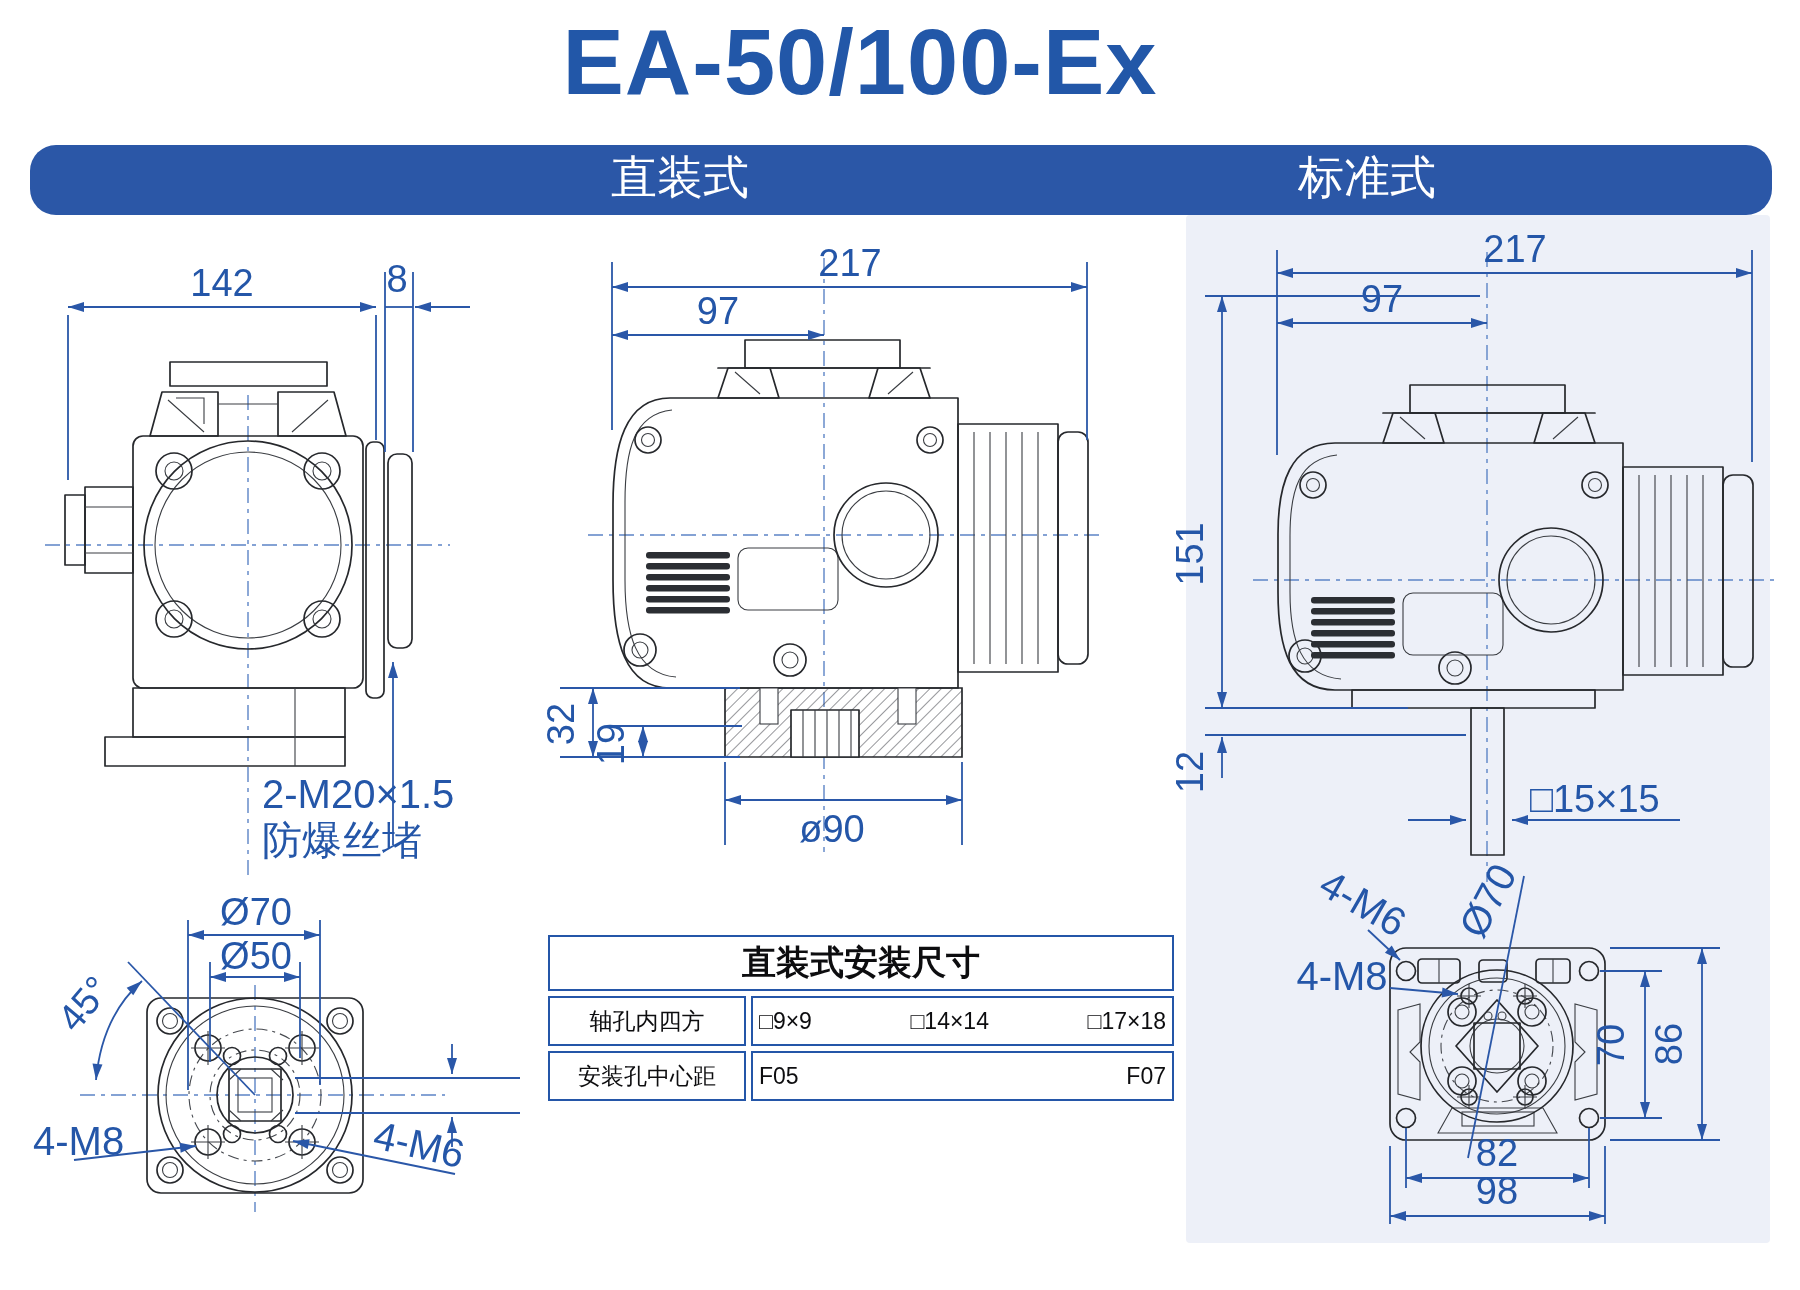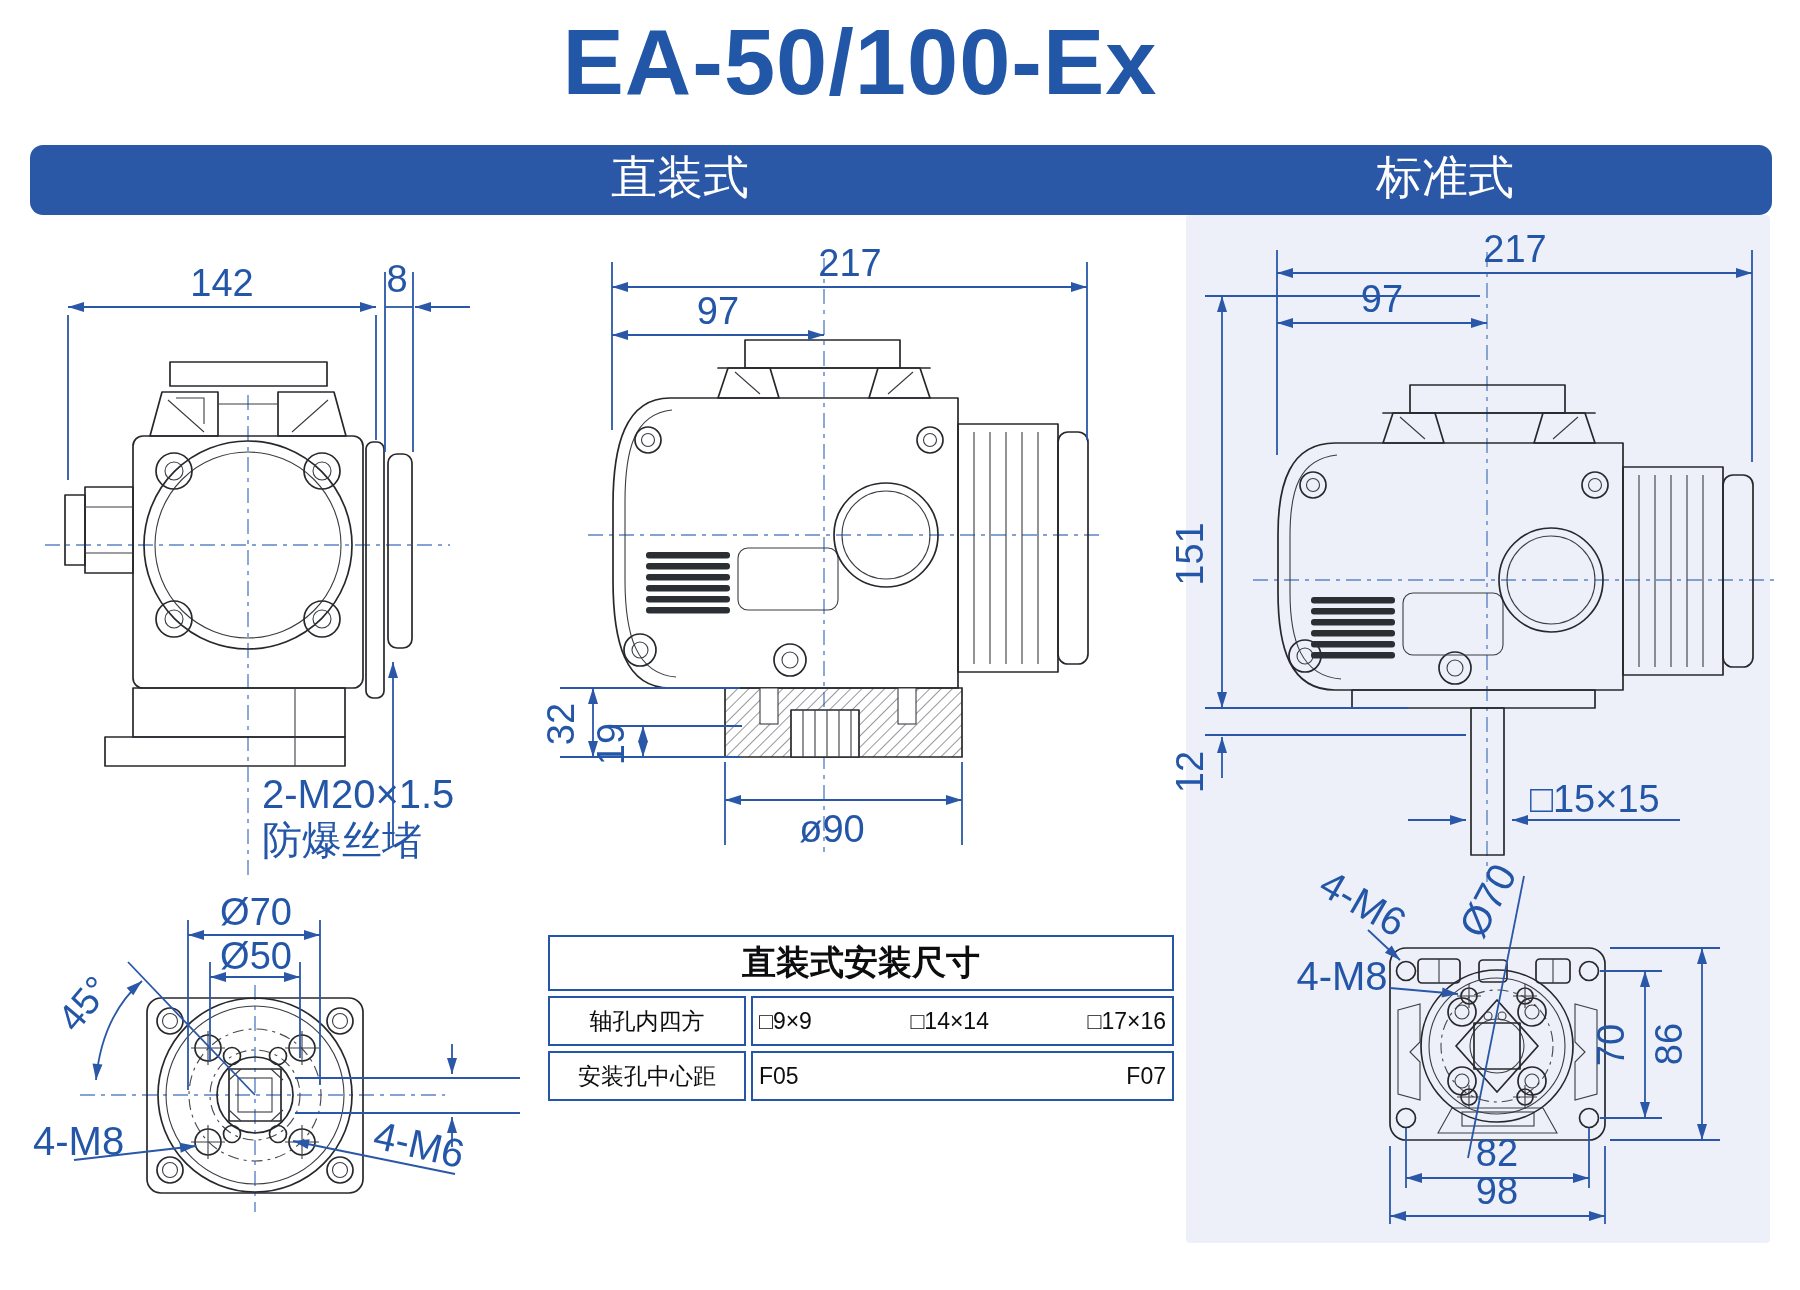--- a/index.html
+++ b/index.html
@@ -1,21 +1,21 @@
 <!DOCTYPE html>
 <html><head>
 <meta charset="utf-8">
 <style>
   html,body{margin:0;padding:0;background:#ffffff;}
   #page{position:relative;width:1800px;height:1290px;background:#ffffff;overflow:hidden;
         font-family:"Liberation Sans","DejaVu Sans",sans-serif;}
   #page-title{position:absolute;left:0;top:10px;width:1720px;margin:0;text-align:center;
               font-size:92px;font-weight:700;color:#2257a8;letter-spacing:1px;}
   #section-bar{position:absolute;left:30px;top:145px;width:1742px;height:70px;
-               background:#2b57a7;border-radius:13px;}
+               background:#2b57a7;border-radius:26px;}
   .bar-label{position:absolute;top:50%;transform:translate(-50%,-54%);color:#ffffff;
              font-size:46px;font-weight:500;white-space:nowrap;}
   #std-panel{position:absolute;left:1186px;top:215px;width:584px;height:1028px;
              background:#edf0f8;border-radius:4px;}
   #drawing{position:absolute;left:0;top:0;z-index:3;}
   svg .k{stroke:#26282c;stroke-width:1.7;fill:none;stroke-linejoin:round;stroke-linecap:round}
   svg .k2{stroke:#3a3d42;stroke-width:1.1;fill:none}
   svg .kf{fill:#2b2e33;stroke:none}
   svg .d{stroke:#2a57a8;stroke-width:1.8;fill:none}
   svg .dm{marker-start:url(#arr);marker-end:url(#arr)}
@@ -38,21 +38,21 @@
 </style>
 </head>
 <body>
 
 <div id="page">
 
   <h1 id="page-title">EA-50/100-Ex</h1>
 
   <div id="section-bar">
     <span class="bar-label" style="left:650px;">直装式</span>
-    <span class="bar-label" style="left:1415px;">标准式</span>
+    <span class="bar-label" style="left:1337px;">标准式</span>
   </div>
 
   <div id="std-panel"></div>
 
   <svg id="drawing" width="1800" height="1290" viewBox="0 0 1800 1290">
     <defs>
       <marker id="arr" markerUnits="userSpaceOnUse" markerWidth="18" markerHeight="12" refX="17" refY="6" orient="auto-start-reverse">
         <path d="M1,1 L17,6 L1,11 Z" fill="#2a57a8"></path>
       </marker>
       <pattern id="hatch" patternUnits="userSpaceOnUse" width="8" height="8" patternTransform="rotate(45)">
@@ -336,21 +336,21 @@
     <tbody>
         <tr>
       <td class="ttl" colspan="2">直装式安装尺寸</td>
     </tr>
     <tr>
       <td class="lab">轴孔内四方</td>
       <td>
         <div class="vals">
           <span>□9×9</span>
           <span>□14×14</span>
-          <span>□17×16</span>
+          <span>□17×18</span>
         </div>
       </td>
     </tr>
     <tr>
       <td class="lab">安装孔中心距</td>
       <td>
         <div class="vals" style="">
           <span>F05</span>
           <span>F07</span>
         </div>

